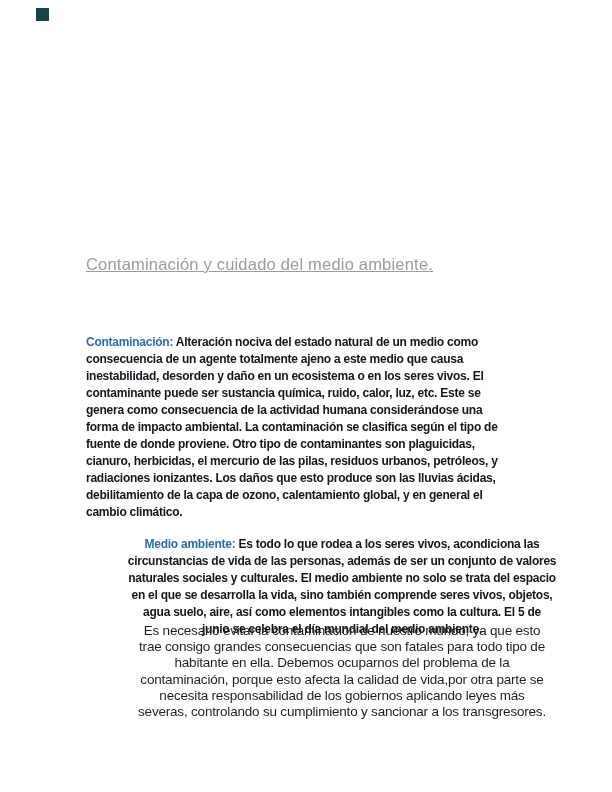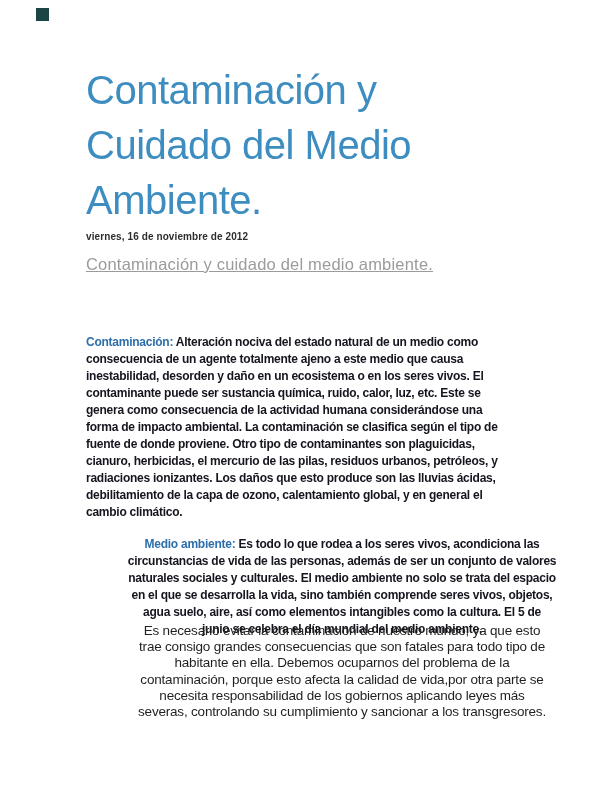--- a/index.html
+++ b/index.html
@@ -80,25 +80,21 @@
     text-align: center;
   }
 </style>
 </head>
 <body>
 
 <div class="page">
 
   <div class="corner-marker"></div>
 
-  <h1 class="doc-title">Contaminación y
-Cuidado del Medio
-Ambiente.</h1>
 
-  <div class="doc-date">viernes, 16 de noviembre de 2012</div>
 
   <div class="doc-subtitle">Contaminación y cuidado del medio ambiente.</div>
 
   <p class="para para-bold p1"><span class="para-lead">Contaminación:</span><span> Alteración nociva del estado natural de un medio como
 consecuencia de un agente totalmente ajeno a este medio que causa
 inestabilidad, desorden y daño en un ecosistema o en los seres vivos. El
 contaminante puede ser sustancia química, ruido, calor, luz, etc. Este se
 genera como consecuencia de la actividad humana considerándose una
 forma de impacto ambiental. La contaminación se clasifica según el tipo de
 fuente de donde proviene. Otro tipo de contaminantes son plaguicidas,

